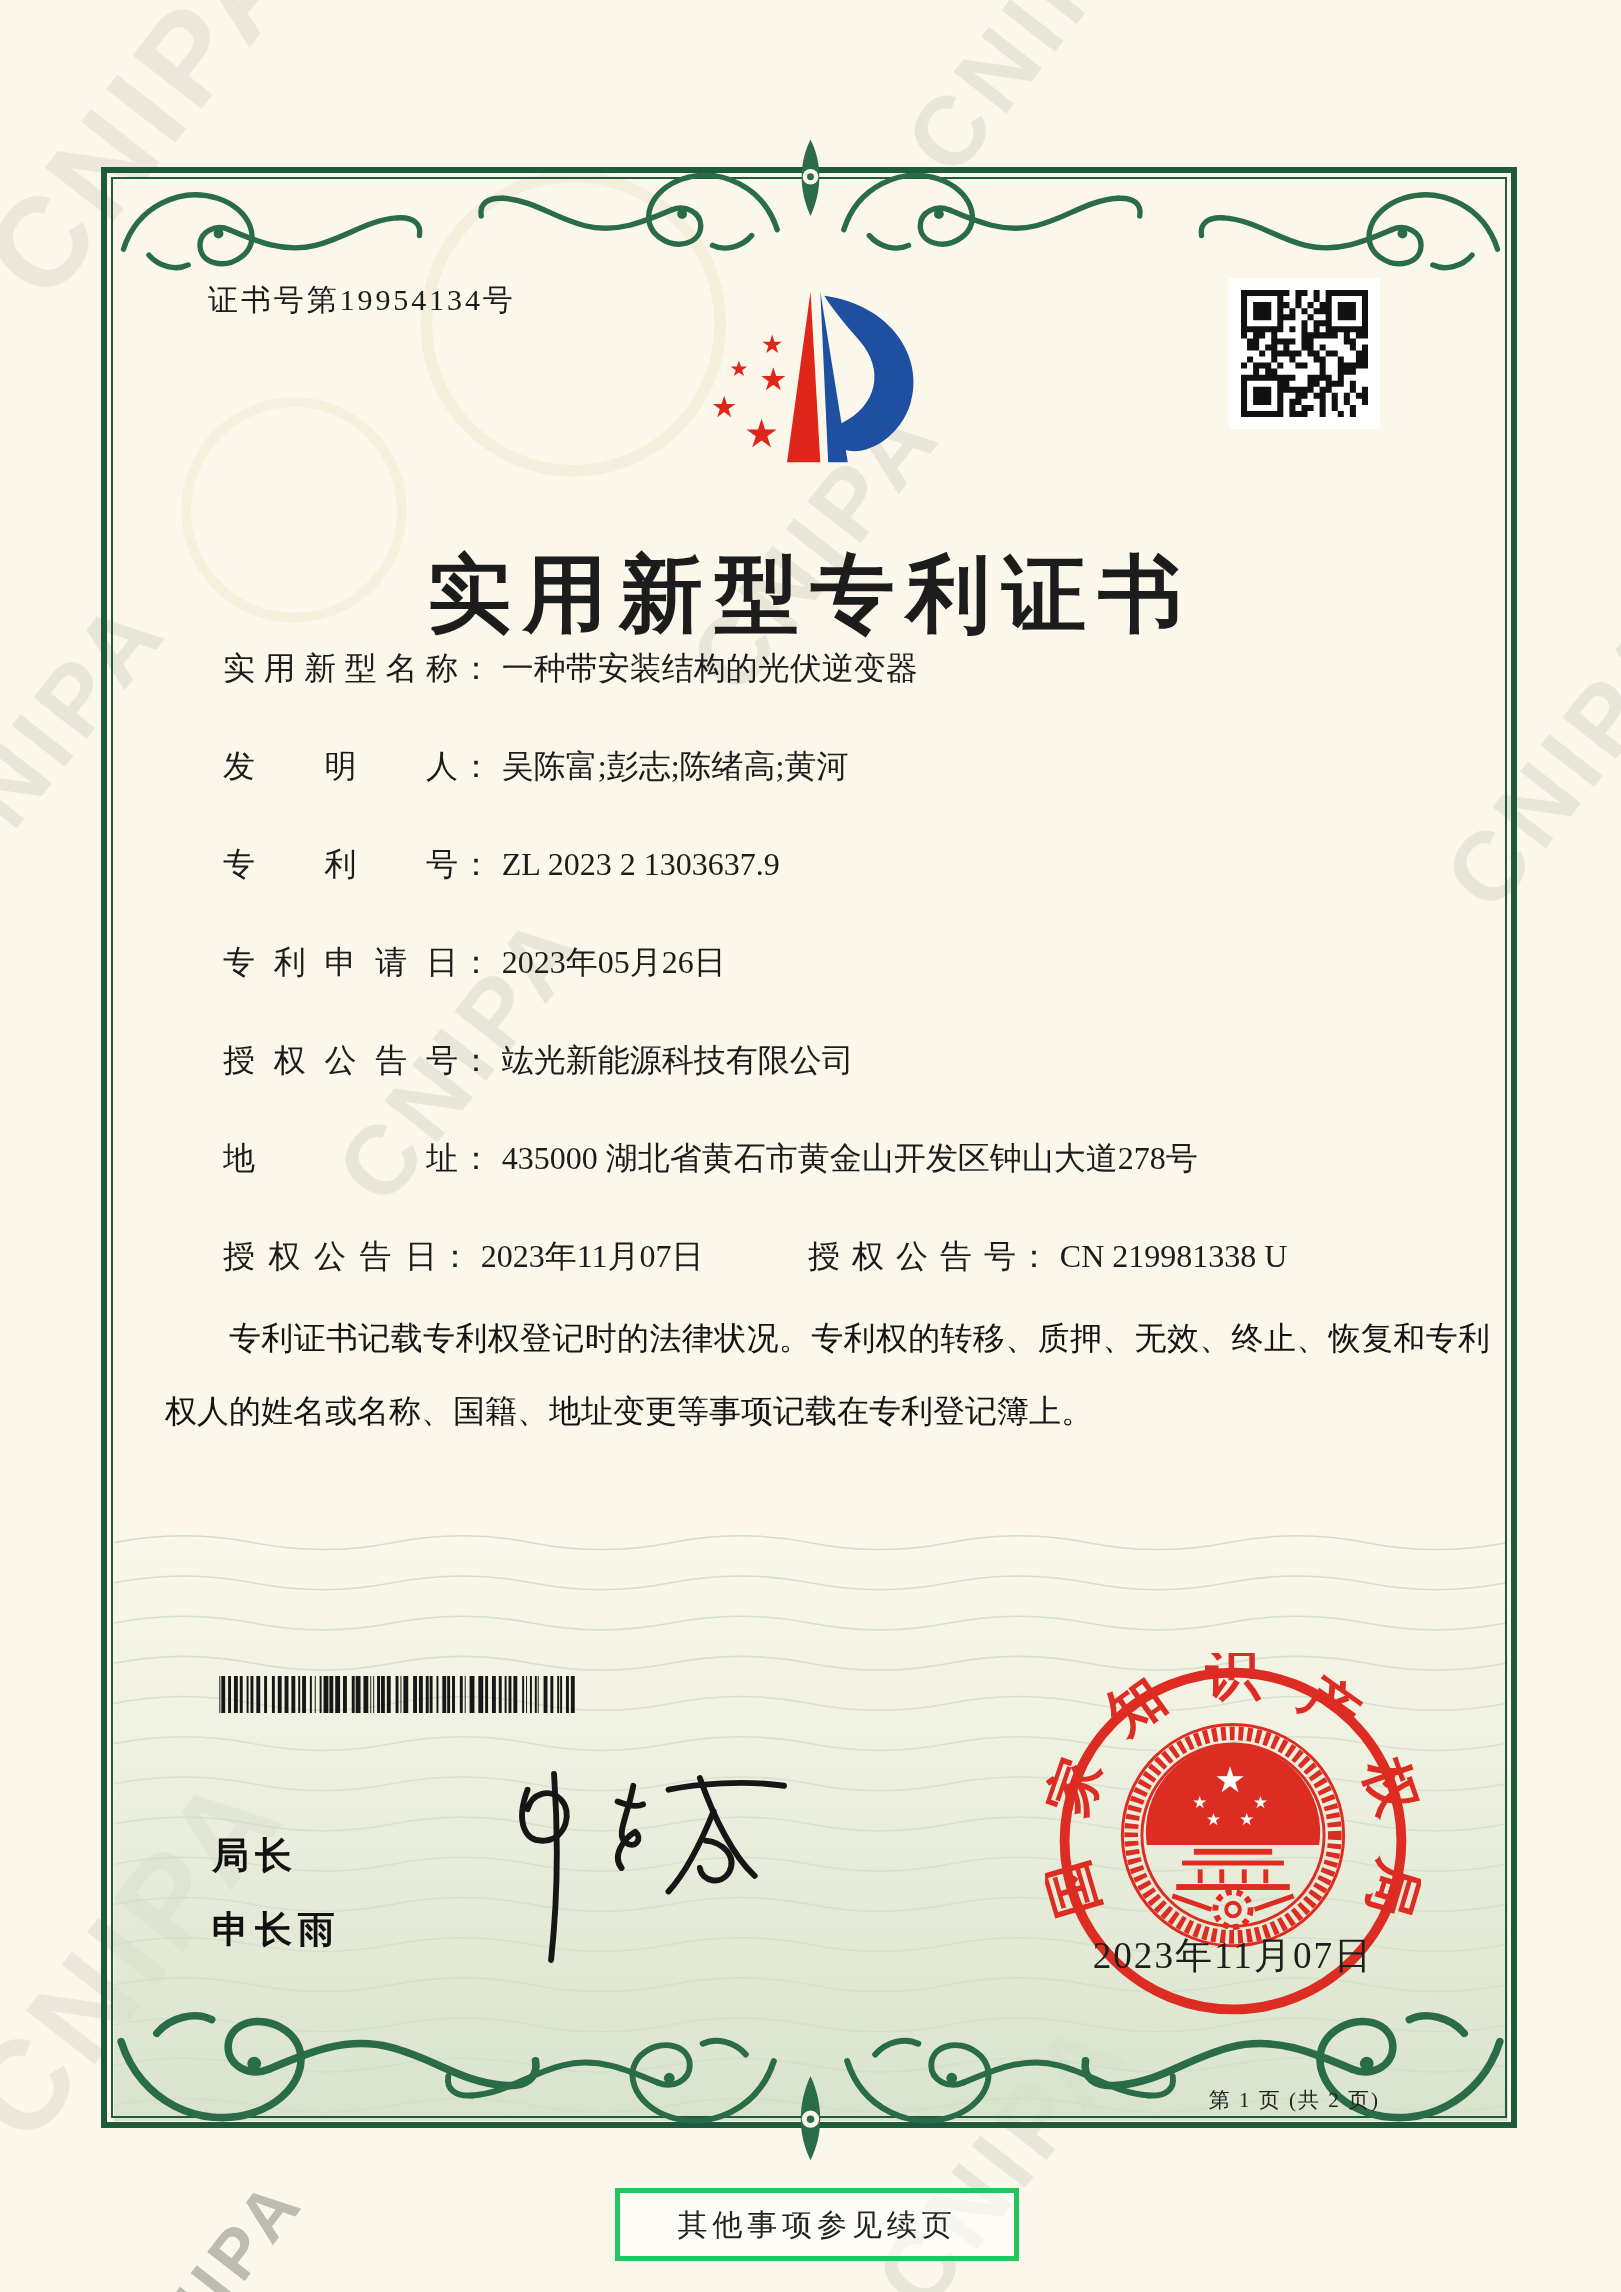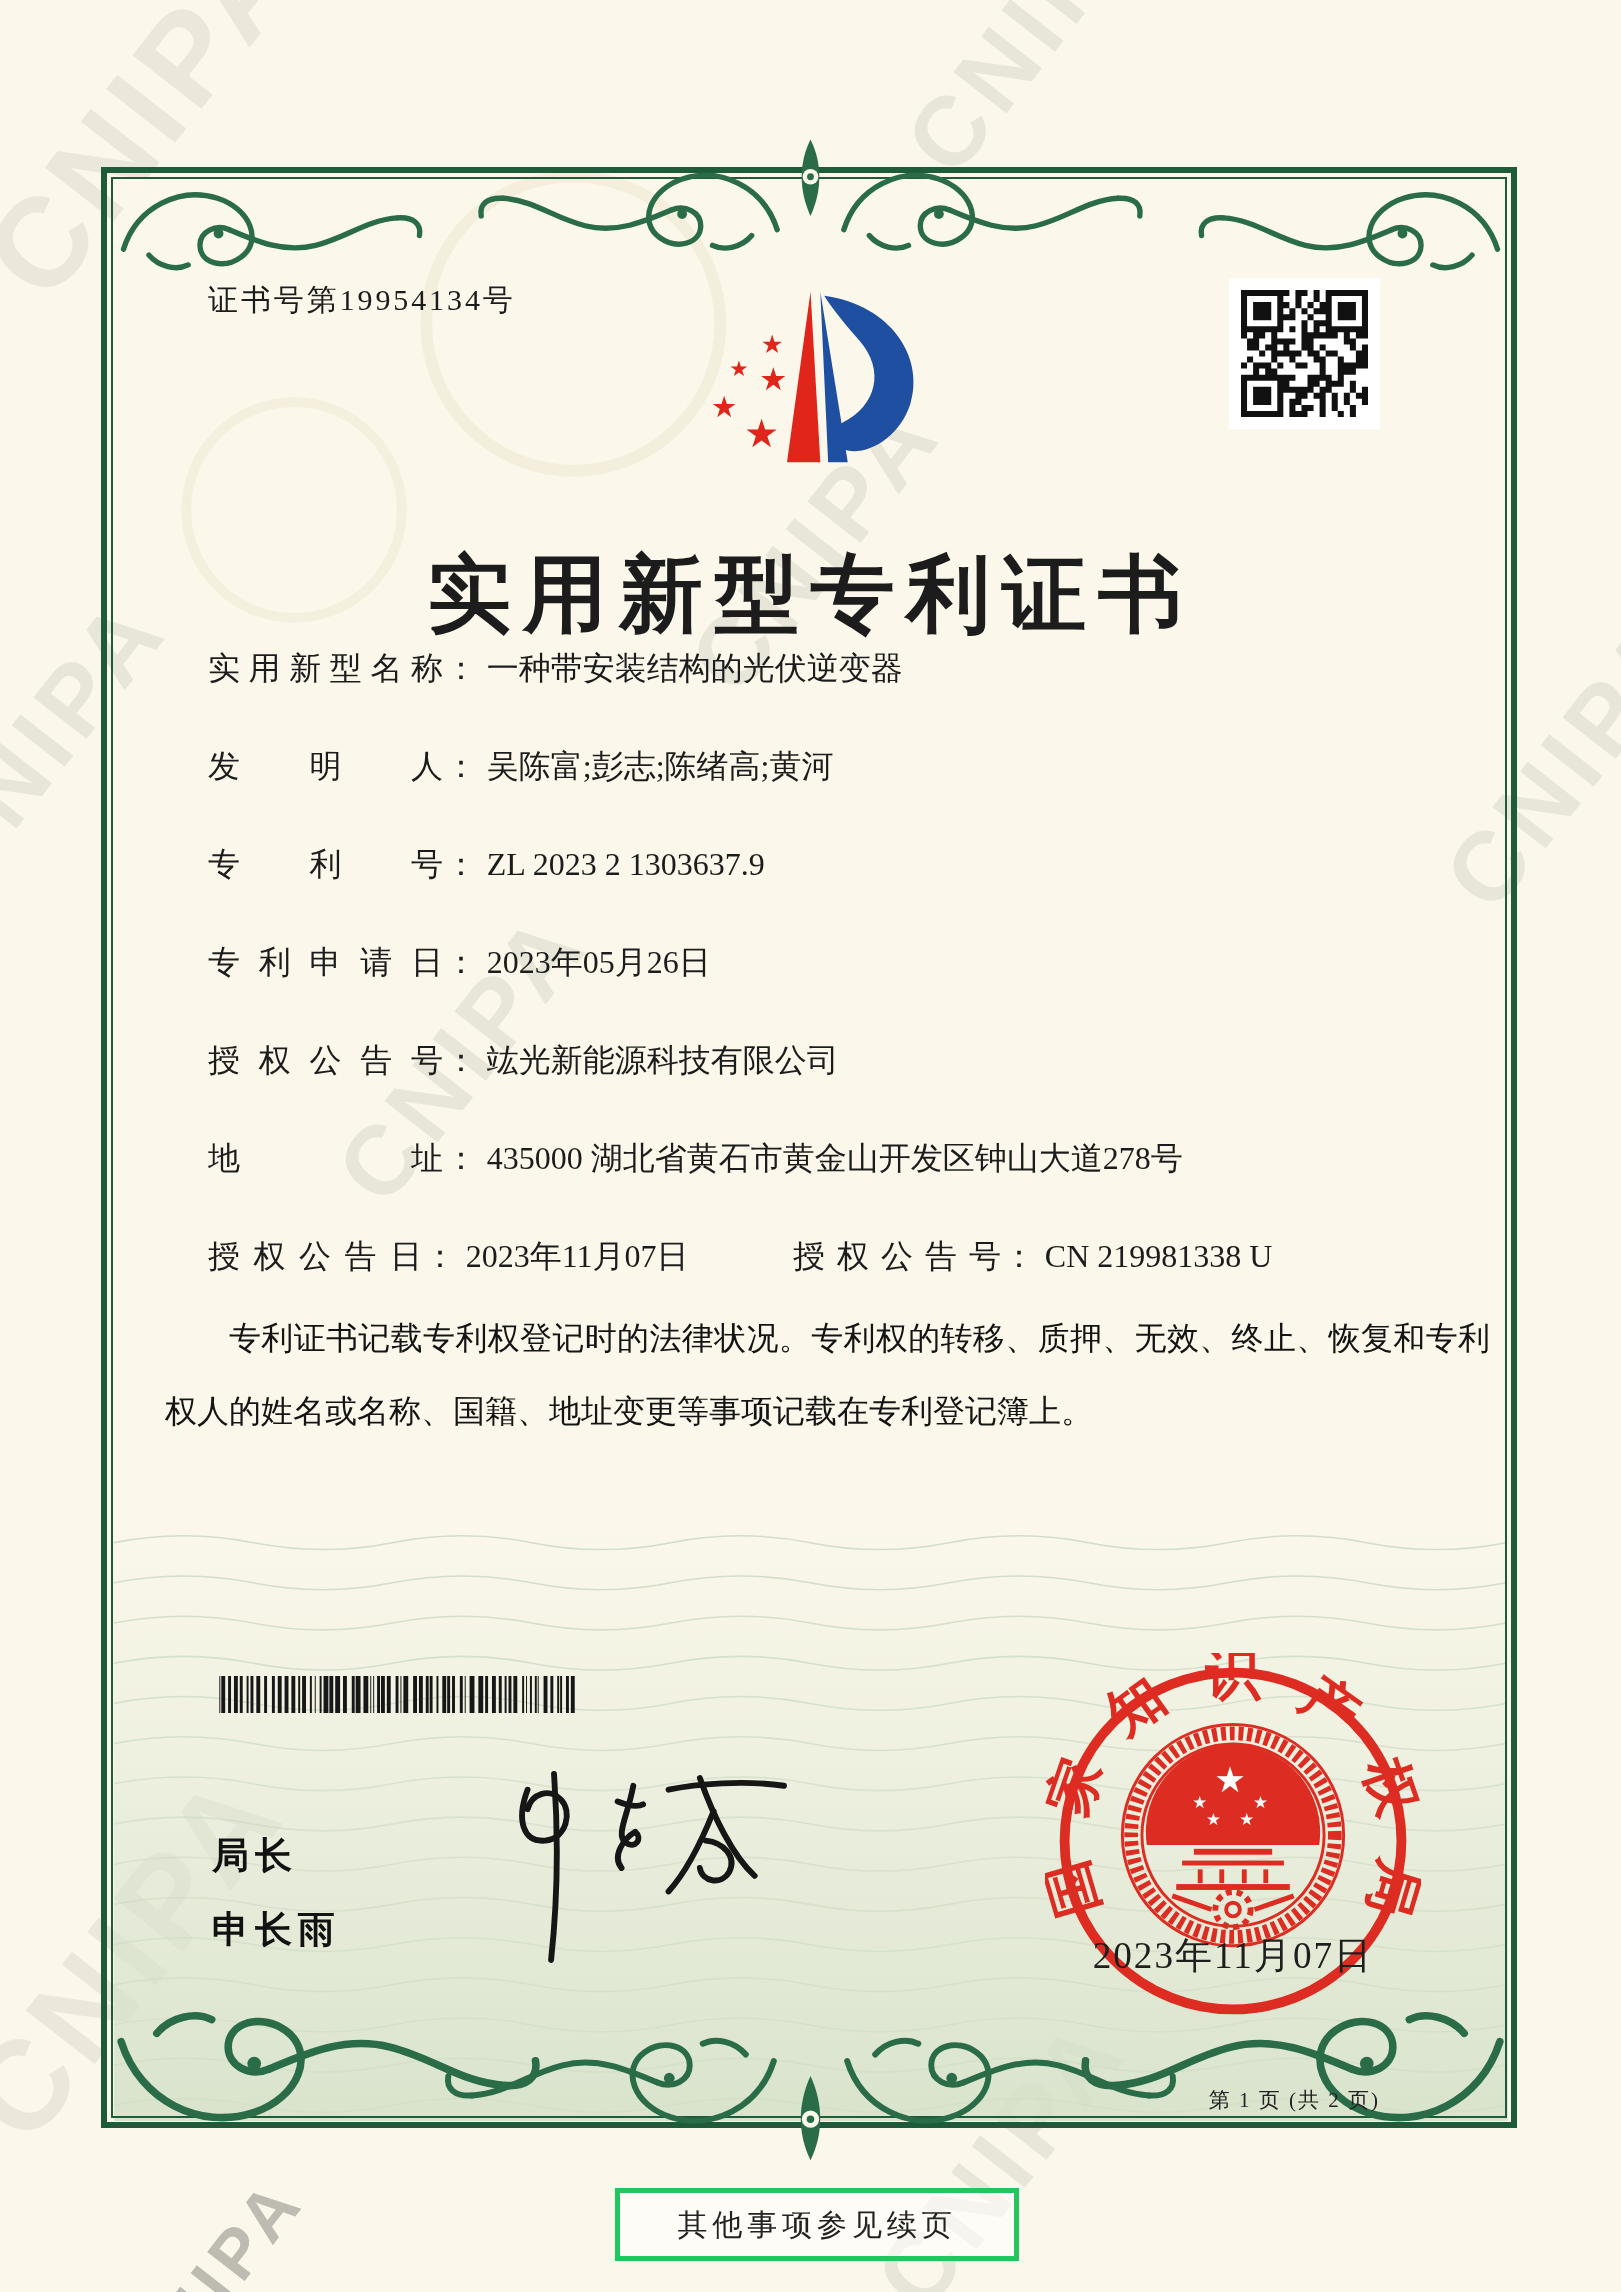--- a/index.html
+++ b/index.html
@@ -30,21 +30,21 @@
     background:linear-gradient(to bottom,rgba(226,233,217,0) 0%,rgba(221,230,210,.5) 45%,rgba(211,224,199,.85) 100%);}
   
   .cert-no{left:208px;top:280px;font-size:30px;letter-spacing:2.9px;z-index:4;}
   .logo-box{left:683px;top:280px;width:257px;height:198px;z-index:4;}
   .qr-box{left:1229px;top:278px;width:151px;height:151px;background:#fff;z-index:4;
     display:flex;align-items:center;justify-content:center;}
   .main-title{left:0;width:1621px;top:538px;text-align:center;font-size:84px;font-weight:700;
     letter-spacing:11.8px;z-index:4;}
   
   .field-row{position:absolute;left:208px;font-size:32px;z-index:4;white-space:nowrap;}
-  .flabel{display:inline-block;width:235px;text-align:justify;text-align-last:justify;vertical-align:bottom;}
+  .flabel{display:inline-block;width:235px;text-align:justify;text-align-last:justify;vertical-align:bottom;margin-left:15px;}
   .flabel.w5{width:214px;}
   .fcolon{margin:0 9.8px 0 2px;}
   .grant2{position:absolute;left:585px;top:0;white-space:nowrap;}
   .grant2 .flabel{width:208px;}
   
   .paras{left:165px;top:1302px;width:1325px;z-index:4;font-size:32px;line-height:73px;
     text-align:justify;color:#141414;}
   .paras p{margin:0;text-indent:2em;}
   .paras p + p{margin-top:-15.7px;}
   

